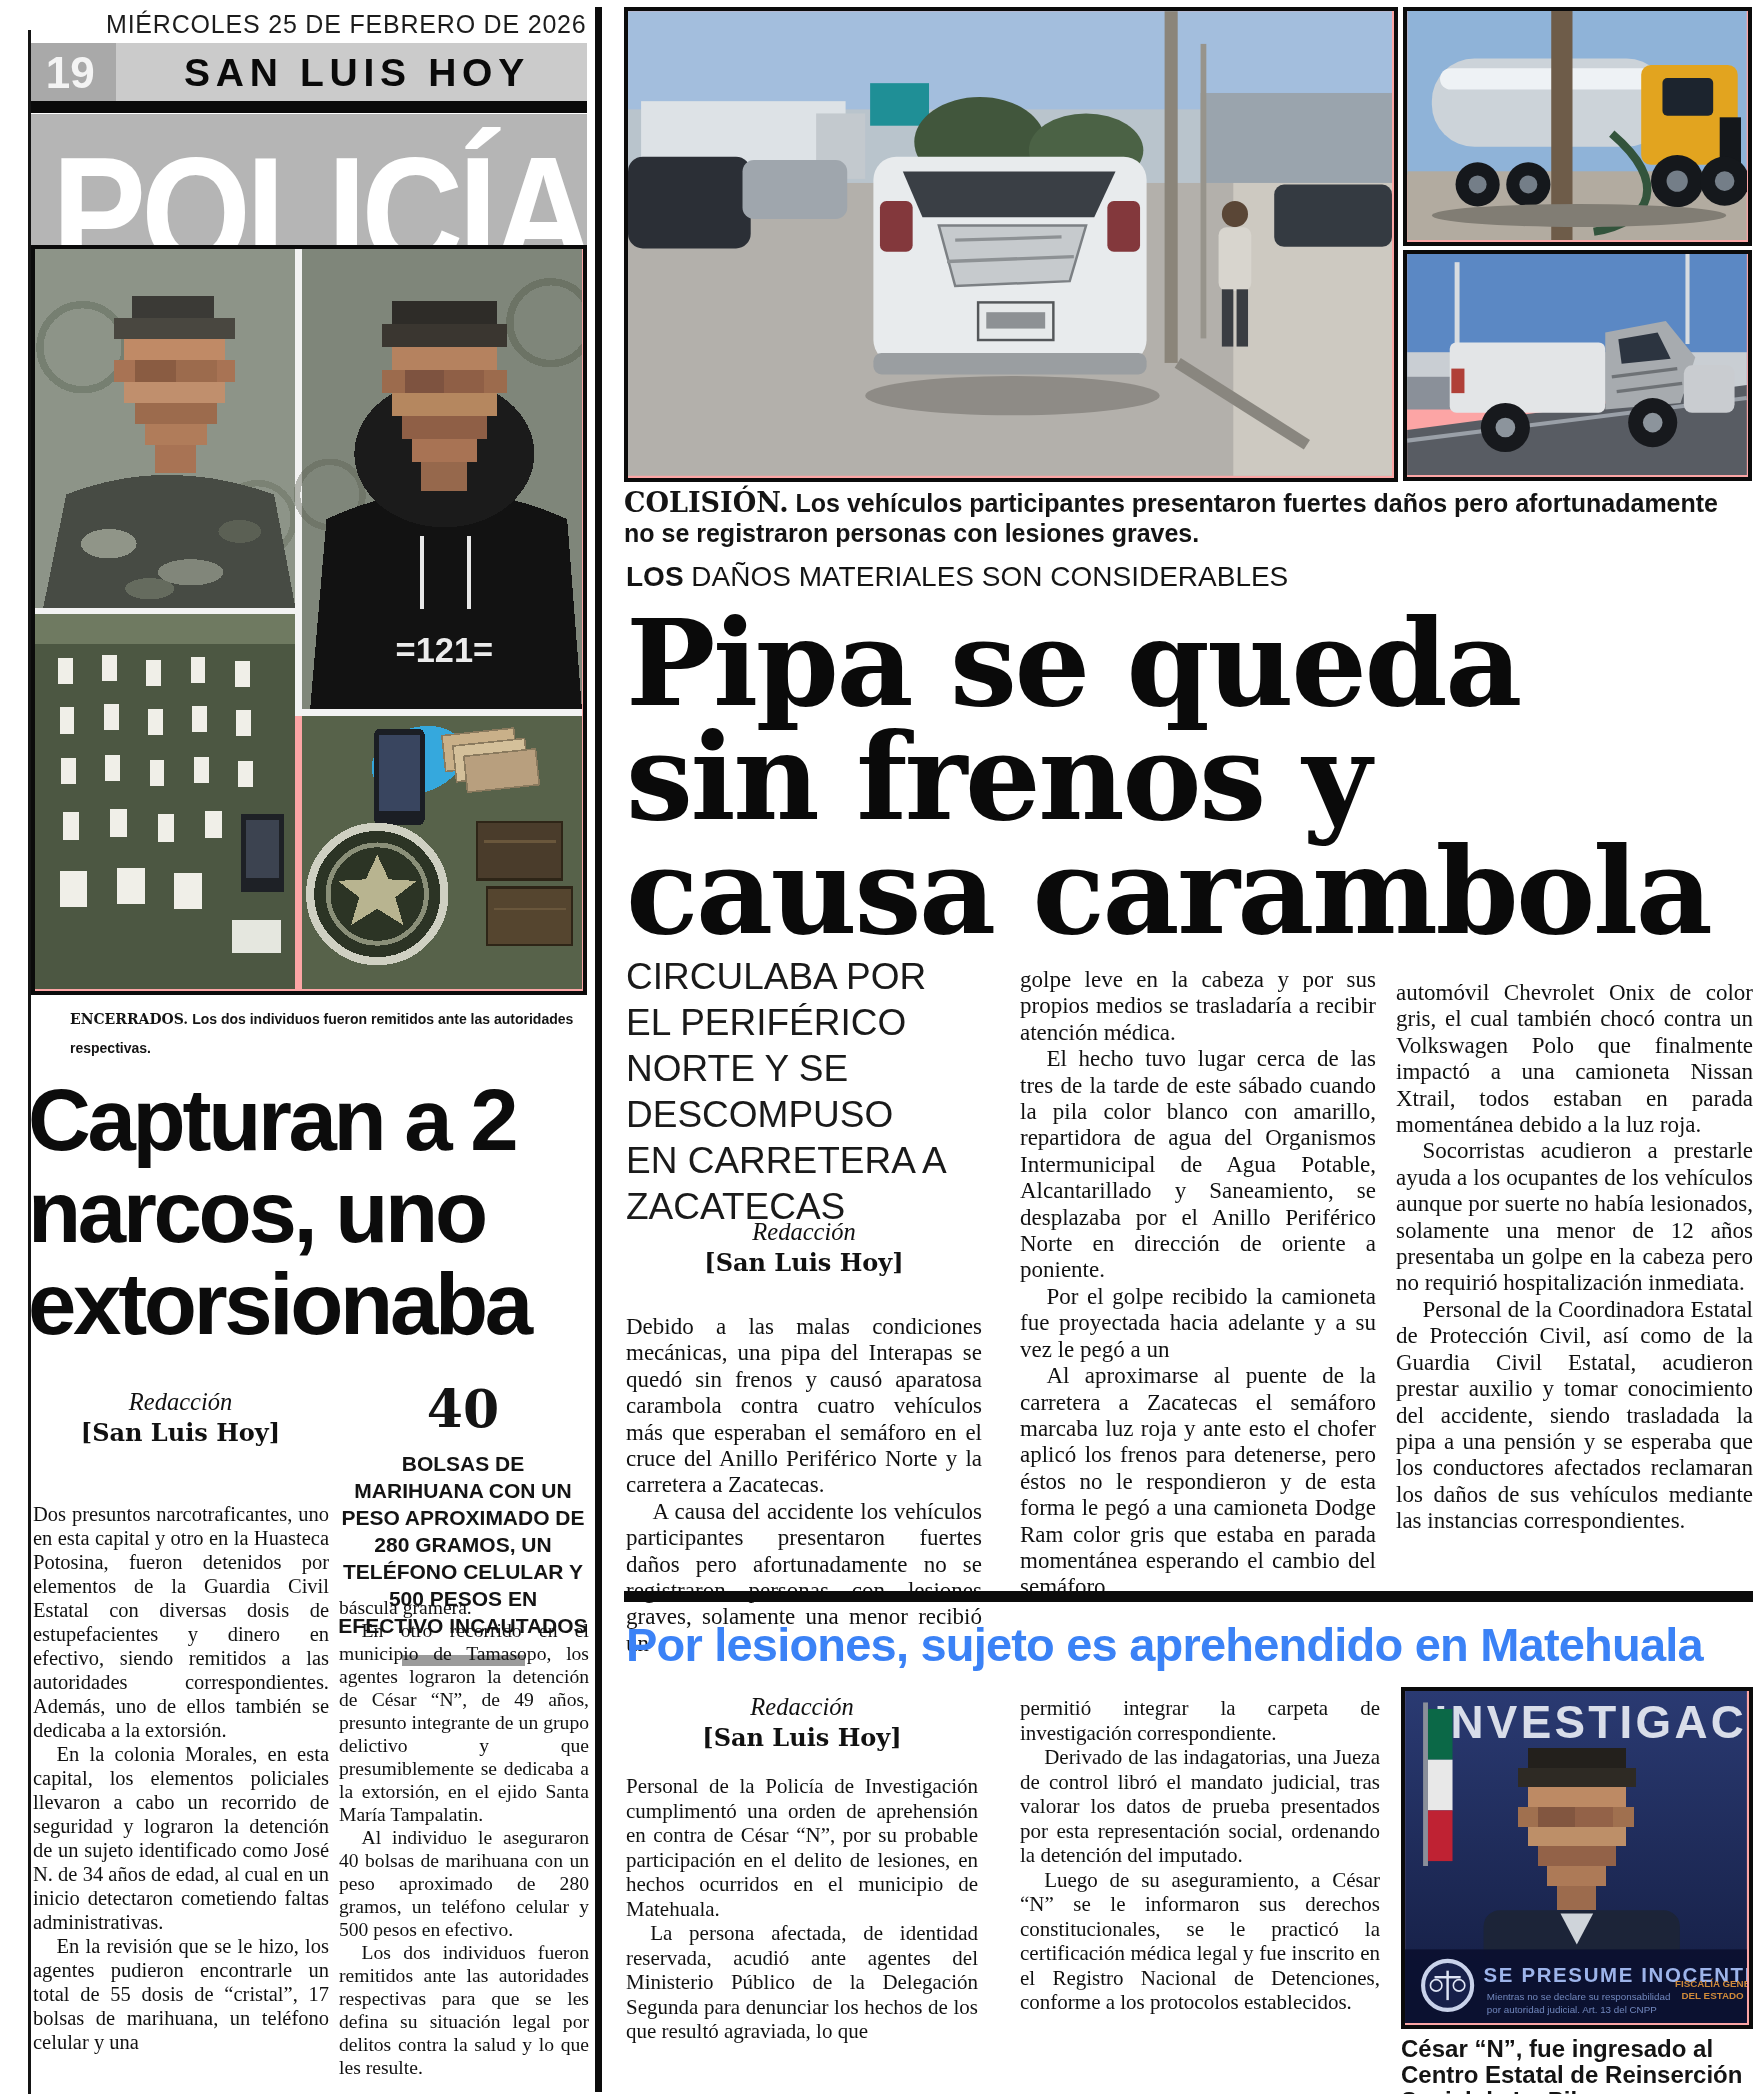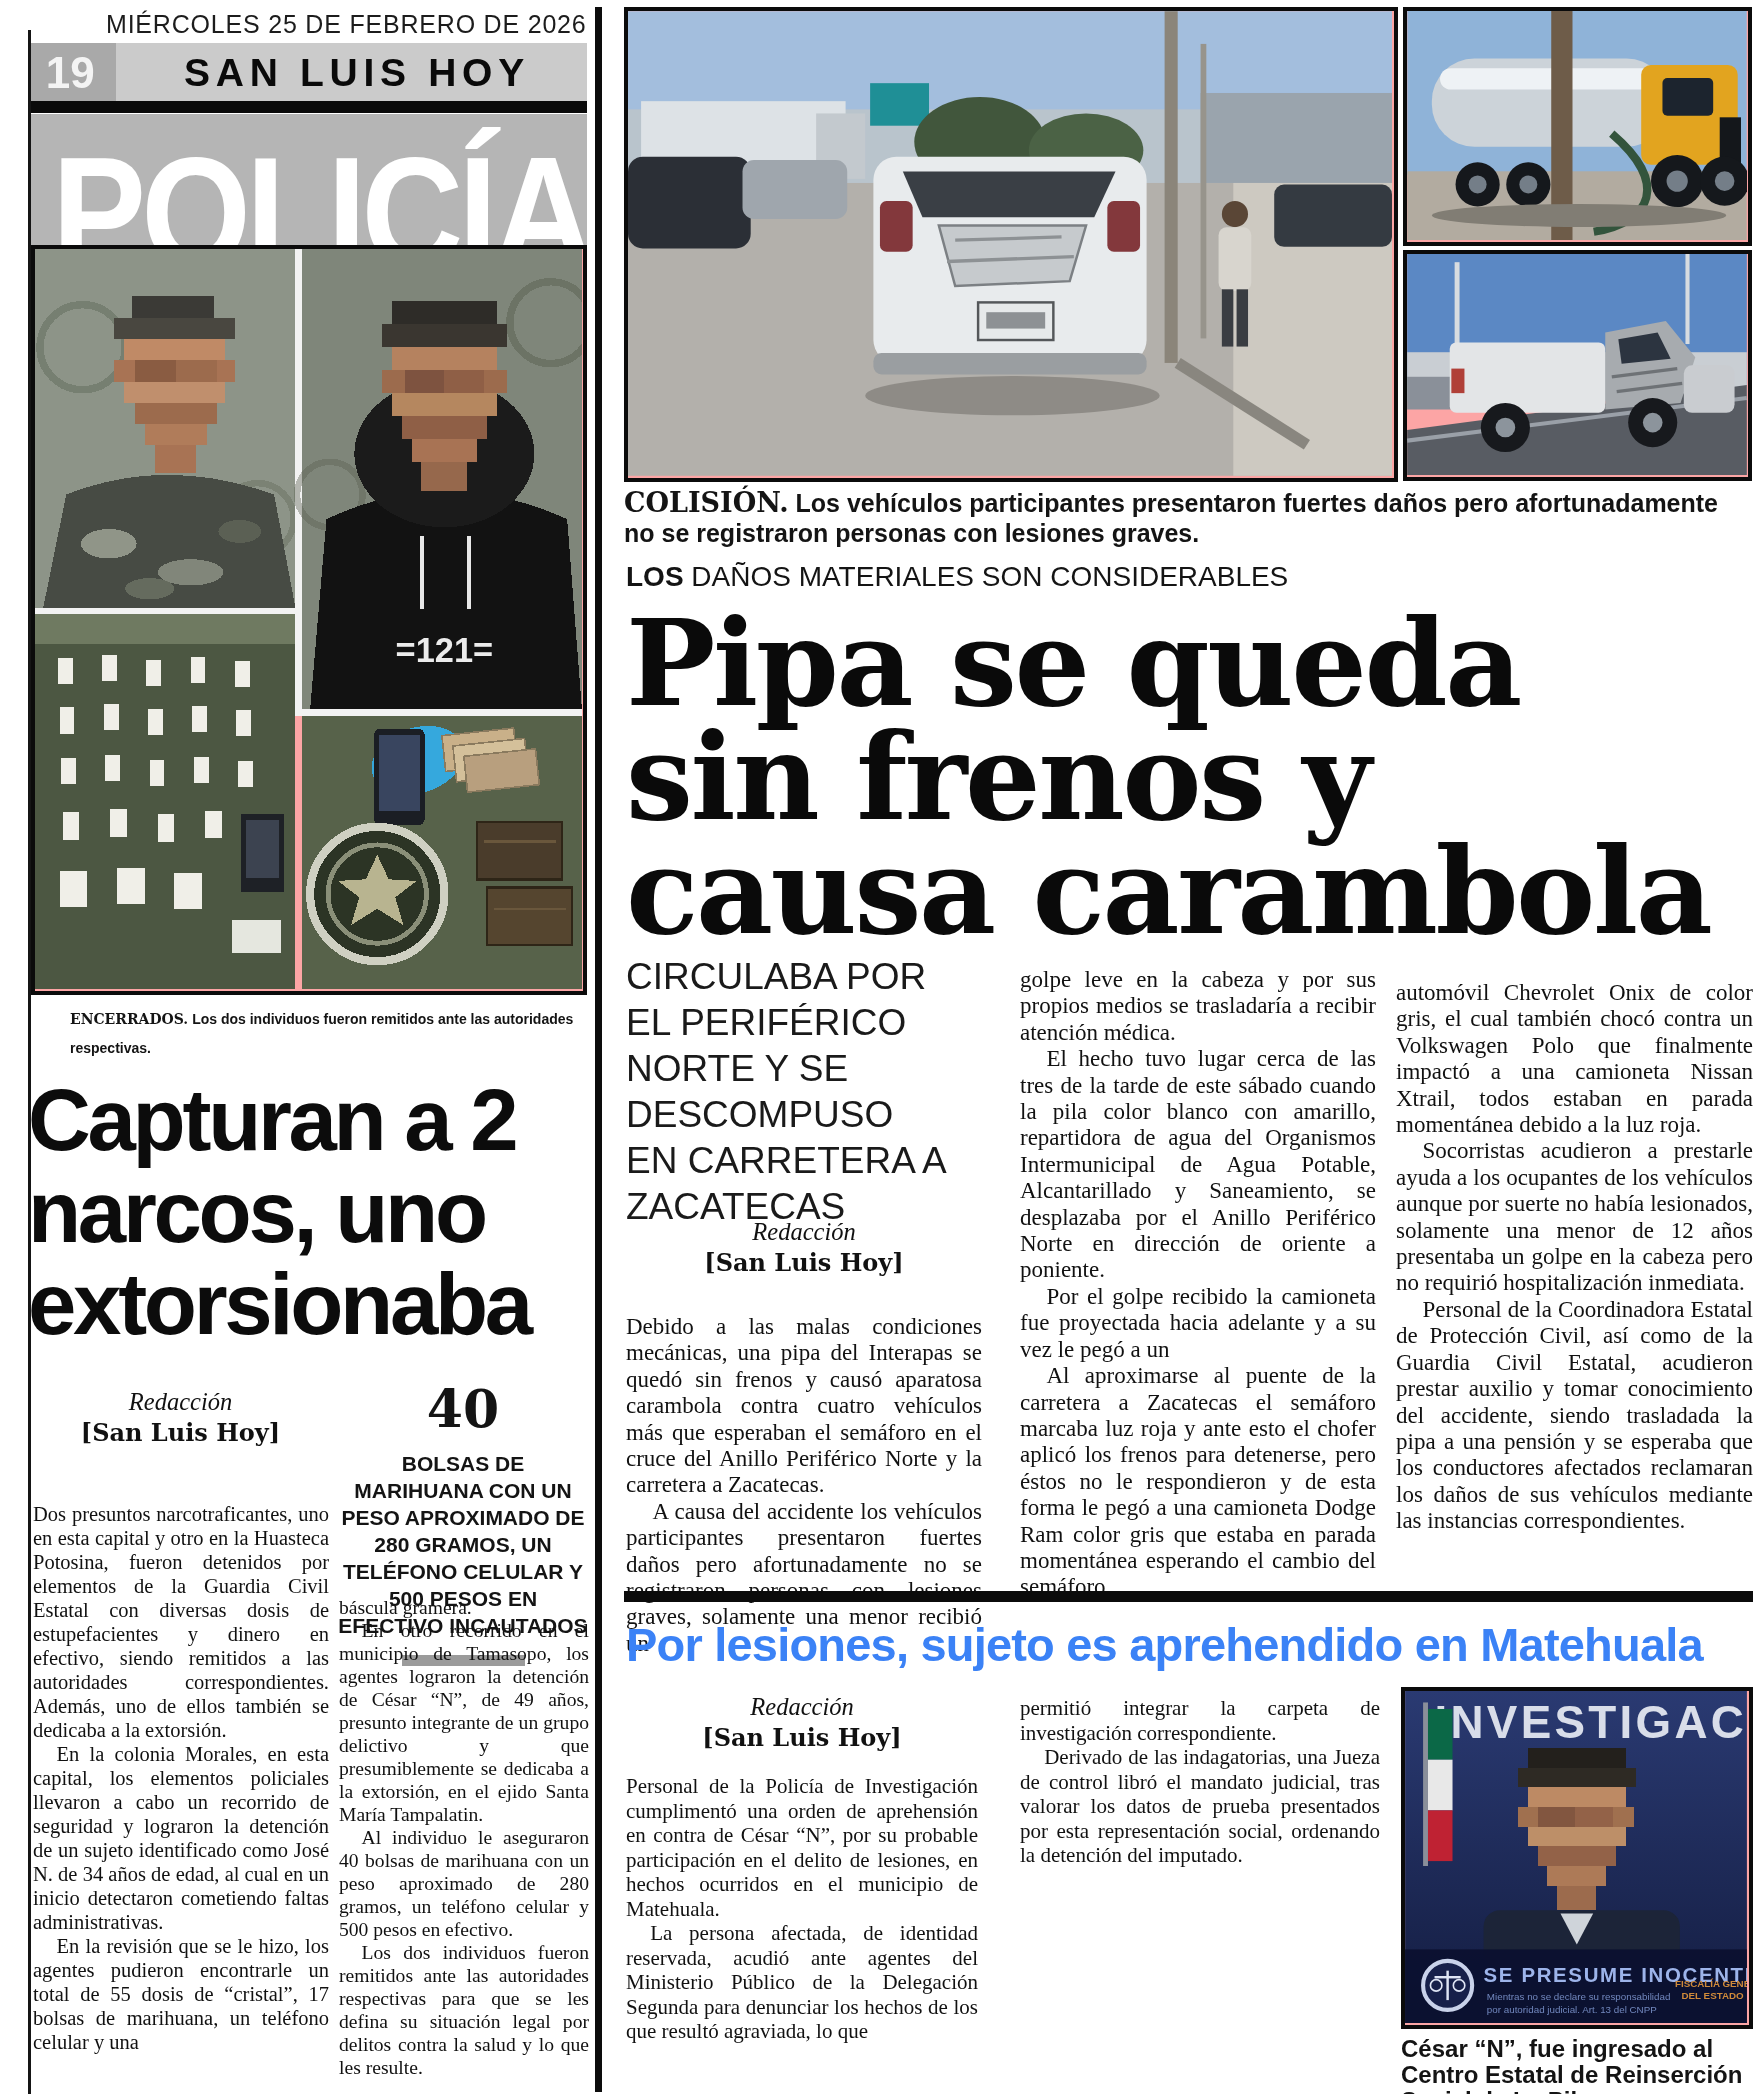--- a/index.html
+++ b/index.html
@@ -338,20 +338,21 @@
     <div class="red">Redacción</div>
     <div class="src">[San Luis Hoy]</div>
   </div>
   <div class="abs bodycol mc" style="left:626px;top:1774px;width:352px;height:321px;">
       <p>Personal de la Policía de Investigación cumplimentó una orden de aprehensión en contra de César “N”, por su probable participación en el delito de lesiones, en hechos ocurridos en el municipio de Matehuala.</p>
       <p>La persona afectada, de identidad reservada, acudió ante agentes del Ministerio Público de la Delegación Segunda para denunciar los hechos de los que resultó agraviada, lo que</p>
     </div>
   <div class="abs bodycol mc" style="left:1020px;top:1696px;width:360px;height:399px;">
       <p>permitió integrar la carpeta de investigación correspondiente.</p>
       <p>Derivado de las indagatorias, una Jueza de control libró el mandato judicial, tras valorar los datos de prueba presentados por esta representación social, ordenando la detención del imputado.</p>
+      <p>Luego de su aseguramiento, a César “N” se le informaron sus derechos constitucionales, se le practicó la certificación médica legal y fue inscrito en el Registro Nacional de Detenciones, conforme a los protocolos establecidos.</p>
     </div>
 
   <div class="abs photo" style="left:1401px;top:1687px;width:352px;height:342px;">
     <svg width="342" height="332" viewBox="0 0 418 406">
       <defs>
         <linearGradient id="mgbg" x1="0" y1="0" x2="0" y2="1">
           <stop offset="0" stop-color="#2a3a72"></stop>
             <stop offset="1" stop-color="#131c40"></stop>
         </linearGradient>
       </defs>

